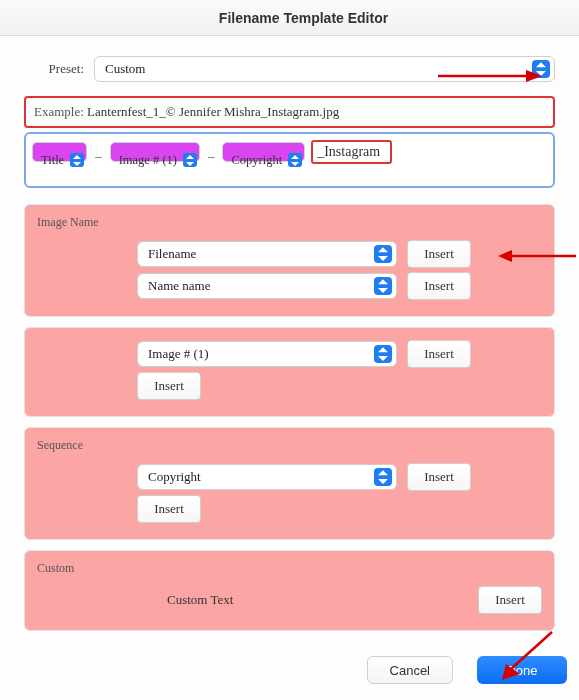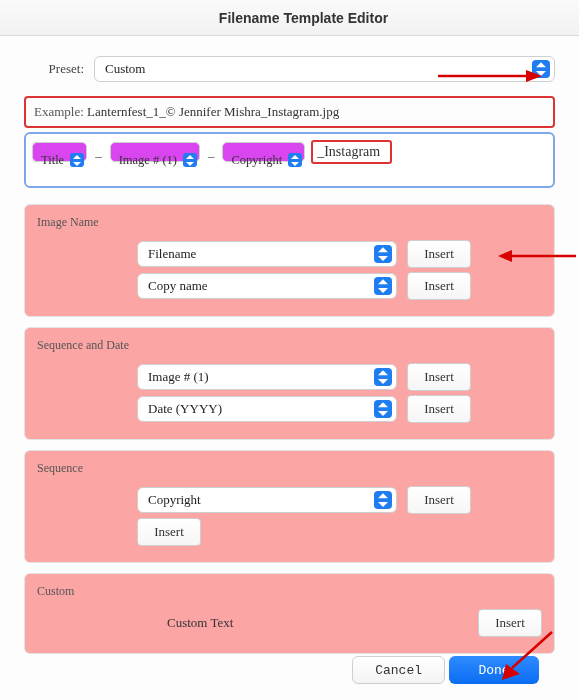--- a/index.html
+++ b/index.html
@@ -137,24 +137,23 @@
     margin-left: 10px;
     min-width: 64px;
     cursor: pointer;
   }
   .custom-text-label { font-size:13px; color:#333; margin-left: 40px; flex:1; }
 
   
   .footer {
     position:absolute;
     bottom: 16px;
-    right: 40px;
+    right: 12px;
     display:flex;
-    gap: 4px;
-    font-family: Liberation Mono, monospace;
+    gap: 24px;
   }
   .ftr-btn {
     height: 28px;
     border-radius: 6px;
     padding: 0 22px;
     font-size: 13px;
     display:flex; align-items:center; justify-content:center;
     cursor:pointer;
   }
   .cancel {
@@ -253,55 +252,46 @@
             <svg viewBox="0 0 8 11">
               <use href="#updown"></use>
             </svg>
           </span>
       </div>
       <div class="btn">Insert</div>
     </div>
     <div class="row">
       <span class="indent"></span>
       <div class="sel small">
-        <span>Copy name</span>
+        <span>Name name</span>
         <span class="arrows">
             <svg viewBox="0 0 8 11">
               <use href="#updown"></use>
             </svg>
           </span>
       </div>
       <div class="btn">Insert</div>
     </div>
   </div>
 
   <div class="section">
-    <div class="section-title">Sequence and Date</div>
     <div class="row">
       <span class="indent"></span>
       <div class="sel small">
         <span>Image # (1)</span>
         <span class="arrows">
             <svg viewBox="0 0 8 11">
               <use href="#updown"></use>
             </svg>
           </span>
       </div>
       <div class="btn">Insert</div>
     </div>
     <div class="row">
       <span class="indent"></span>
-      <div class="sel small">
-        <span>Date (YYYY)</span>
-        <span class="arrows">
-            <svg viewBox="0 0 8 11">
-              <use href="#updown"></use>
-            </svg>
-          </span>
-      </div>
       <div class="btn">Insert</div>
     </div>
   </div>
 
   <div class="section">
     <div class="section-title">Sequence</div>
     <div class="row">
       <span class="indent"></span>
       <div class="sel small">
         <span>Copyright</span>

